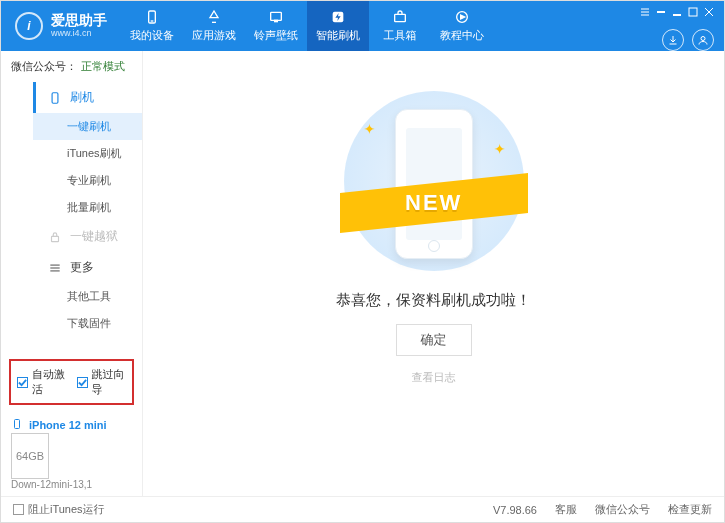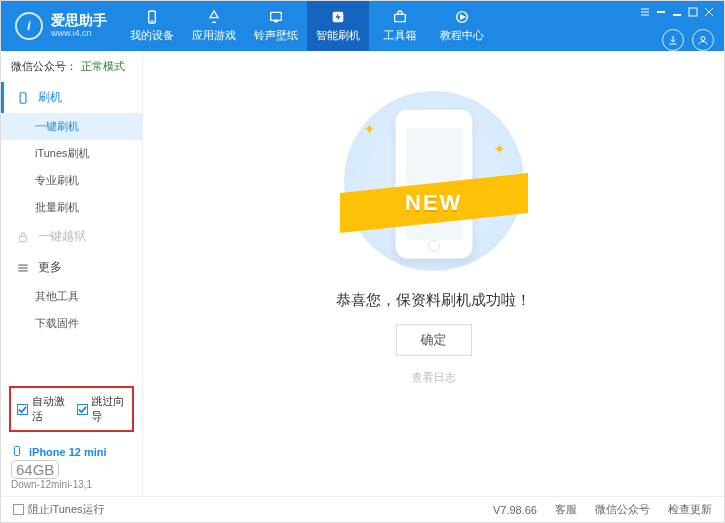--- a/index.html
+++ b/index.html
@@ -16,34 +16,34 @@
 .nav-item.active { background: #1565c0; }
 .nav-ico { width: 18px; height: 16px; }
 .title-right { display: flex; align-items: flex-start; padding: 6px 10px; gap: 10px; }
 .sys-btns { display: flex; gap: 6px; align-items: center; }
 .sys-btn { width: 10px; height: 10px; display:flex; align-items:center; justify-content:center; cursor:pointer; }
 .circ-btn { width: 22px; height: 22px; border: 1.5px solid rgba(255,255,255,0.8); border-radius: 50%; display:flex; align-items:center; justify-content:center; cursor:pointer; margin-top:8px;}
 .body { flex: 1; display: flex; min-height: 0; }
 .sidebar { width: 142px; border-right: 1px solid #eee; display: flex; flex-direction: column; }
 .conn-row { padding: 8px 10px; font-size: 11px; display:flex; gap:4px; }
 .conn-ok { color: #2e7d32; }
-.side-list { flex: 1; overflow: auto; }
+.side-list { flex: 1; overflow: auto; margin-left: 32px; }
 .side-head { display: flex; align-items: center; padding: 7px 12px; gap: 8px; color: #444; border-left: 3px solid transparent; }
 .side-head.flash { color: #1e88e5; border-left-color:#1e88e5; }
 .side-head.locked { color: #bbb; }
 .side-sub { padding: 6px 10px 6px 34px; color: #555; cursor: pointer; font-size: 11px; }
 .side-sub.active { background: #e3f0fd; color: #1e88e5; }
 .side-sub.muted { color: #bbb; line-height:1.3; }
 .highlight-box { border: 2px solid #d32f2f; margin: 6px 8px; padding: 6px 6px; display:flex; gap:10px; font-size:11px; }
 .chk { display:flex; align-items:center; gap:4px; }
 .chkbox { width:11px; height:11px; border:1px solid #1e88e5; display:inline-flex; align-items:center; justify-content:center; }
 .chkbox svg { width:9px; height:9px; }
 .device-box { padding: 6px 10px; font-size: 11px; }
 .dev-row1 { display:flex; align-items:flex-end; gap:6px; color:#1e88e5; font-weight:bold; }
-.badge { display:inline-block; border:1px solid #ccc; border-radius:5px; padding:0 4px; font-size:15px; color:#888; font-weight:normal; margin-top:2px;}
+.badge { display:inline-block; border:1px solid #ccc; border-radius:0; padding:16px 4px; font-size:11px; color:#888; font-weight:normal; margin-top:2px;}
 .dev-sub { color:#888; font-size:10px; }
 .main { flex: 1; display: flex; flex-direction: column; align-items: center; justify-content: flex-start; position: relative; }
 .illus { margin-top: 40px; width: 180px; height: 180px; position: relative; }
 .illus-bg { width:180px; height:180px; border-radius:50%; background: radial-gradient(circle,#e9f3fc 0%, #d6eafc 70%, #fff 100%); position:absolute; top:0; left:0;}
 .illus-phone { position:absolute; left:50%; top:18px; transform:translateX(-50%); width:78px; height:150px; background:#fff; border-radius:12px; box-shadow:0 4px 10px rgba(0,0,0,0.08); border:1px solid #e6eef5;}
 .illus-phone::before { content:""; position:absolute; left:10px; right:10px; top:18px; bottom:18px; background:#f2f7fb; border-radius:3px;}
 .illus-phone::after { content:""; position:absolute; left:50%; bottom:6px; transform:translateX(-50%); width:10px; height:10px; border:1px solid #dbe6ef; border-radius:50%;}
 .illus-banner { position:absolute; left:-4px; right:-4px; top:92px; height:40px; background:#ffc107; transform:skewY(-6deg); display:flex; align-items:center; justify-content:center; }
 .illus-banner-text { transform:skewY(6deg); color:#fff; font-weight:900; font-size:22px; letter-spacing:2px; text-shadow:0 2px 0 #e6a800;}
 .illus-sparkle { position:absolute; color:#ffc107; font-size:14px; }

